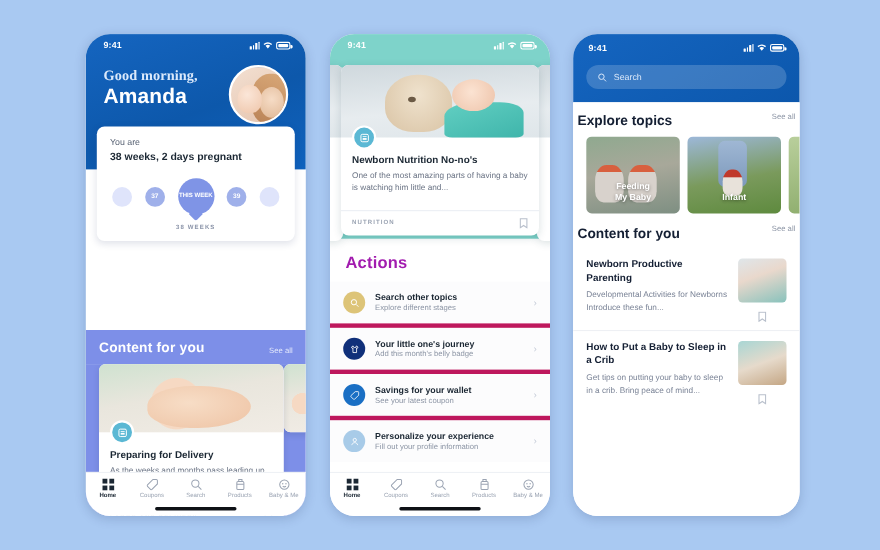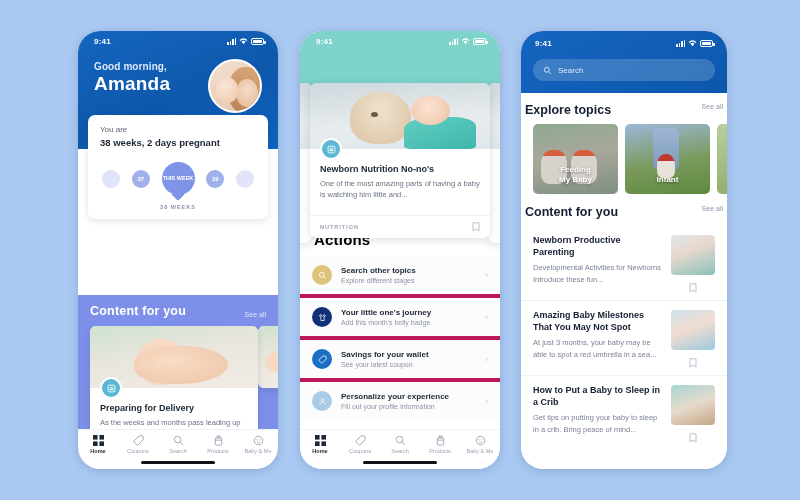--- a/index.html
+++ b/index.html
@@ -52,21 +52,21 @@
   }
   .batt i { display:block; height:100%; width:100%; background: currentColor; border-radius:1px; }
 
   
   .p1-header {
     background: linear-gradient(160deg,#1565c0 0%,#0d58ab 55%,#0f62bd 100%);
     padding-bottom: 54px;
     position: relative;
   }
   .greet-wrap { padding: 10px 16px 0; }
-  .greet-small { font-size: 10px; color: #dbe9fb; font-weight: bold; letter-spacing: .1px; }
+  .greet-small { font-size: 13px; color: #dbe9fb; font-weight: bold; letter-spacing: .1px; font-family: Liberation Serif, serif; }
   .greet-name {
     font-size: 19px; color: #ffffff; font-weight: bold;
     letter-spacing: .2px; margin-top: 1px;
   }
   .avatar {
     position: absolute; right: 16px; top: 28px;
     width: 54px; height: 54px; border-radius: 50%;
     border: 2px solid #ffffff; overflow: hidden;
     background: linear-gradient(150deg,#f3e0d2,#e4c3ad);
   }
@@ -157,21 +157,20 @@
     display:flex; align-items:center; justify-content:space-between;
   }
   .art-tag { font-size:5.5px; color:#9aa3b2; letter-spacing:1px; font-weight:bold; }
 
   
   .p2-header { background:#7ed3ca; height:186px; position:relative; }
   .p2-art {
     position:absolute; left:10px; right:10px; top:28px;
     background:#fff; border-radius:7px; overflow:hidden;
     box-shadow:0 2px 8px rgba(20,60,70,.16);
-    margin-top:24px;
   }
   .p2-art.peek-l { left:-8px; right:auto; width:20px; height:160px; top:28px; z-index:0;}
   .p2-art.peek-r { left:auto; right:-8px; width:20px; height:160px; top:28px; z-index:0;}
   .p2-img {
     height: 66px; position:relative;
     background: linear-gradient(175deg,#cfd8dd 0%,#e7ecef 60%,#dfe6ea 100%);
   }
   .dog {
     position:absolute; left:22%; top:14%; width:34%; height:78%;
     background: radial-gradient(ellipse at 50% 35%, #efe2cd, #d9c3a4);
@@ -181,21 +180,21 @@
   .babyhead {
     position:absolute; left:56%; top:20%; width:22%; height:44%;
     background: radial-gradient(circle at 45% 40%, #fbe3d2, #edc2a8);
     border-radius:50%;
   }
   .babybody {
     position:absolute; left:52%; top:52%; width:40%; height:48%;
     background: linear-gradient(160deg,#62cfc2,#3fb5ab); border-radius: 40% 30% 10% 10%;
   }
   .p2-body { background:#fff; padding: 14px 0 0; }
-  .p2-h { font-size: 15px; font-weight:bold; color:#000000; padding: 0 14px 8px; letter-spacing:.2px; }
+  .p2-h { font-size: 15px; font-weight:bold; color:#a21caf; padding: 0 14px 8px; letter-spacing:.2px; }
   .act-list { background:#fcfcfd; }
   .act {
     display:flex; align-items:center; gap:9px;
     padding: 9px 12px; border-bottom:4px solid #be185d;
   }
   .act:last-child { border-bottom:none; }
   .act-ic {
     width:20px; height:20px; border-radius:50%; flex:0 0 20px;
     display:flex; align-items:center; justify-content:center;
   }
@@ -628,34 +627,20 @@
       <div class="thumb-col">
         <div class="thumb th1"></div>
         <span>
           <svg width="8" height="10" viewBox="0 0 8 10">
               <path d="M1 .8h6v8.2L4 7 1 9z" fill="none" stroke="#b9c0cc" stroke-width="1"></path>
             </svg>
         </span>
       </div>
     </div>
 
-    <div class="art-row">
-      <div class="art-row-txt">
-        <div class="row-title">Amazing Baby Milestones That You May Not Spot</div>
-        <div class="row-desc">At just 3 months, your baby may be able to spot a red umbrella in a sea...</div>
-      </div>
-      <div class="thumb-col">
-        <div class="thumb th2"></div>
-        <span>
-          <svg width="8" height="10" viewBox="0 0 8 10">
-              <path d="M1 .8h6v8.2L4 7 1 9z" fill="none" stroke="#b9c0cc" stroke-width="1"></path>
-            </svg>
-        </span>
-      </div>
-    </div>
 
     <div class="art-row" style="border-bottom:none">
       <div class="art-row-txt">
         <div class="row-title">How to Put a Baby to Sleep in a Crib</div>
         <div class="row-desc">Get tips on putting your baby to sleep in a crib. Bring peace of mind...</div>
       </div>
       <div class="thumb-col">
         <div class="thumb th3"></div>
         <span>
           <svg width="8" height="10" viewBox="0 0 8 10">

